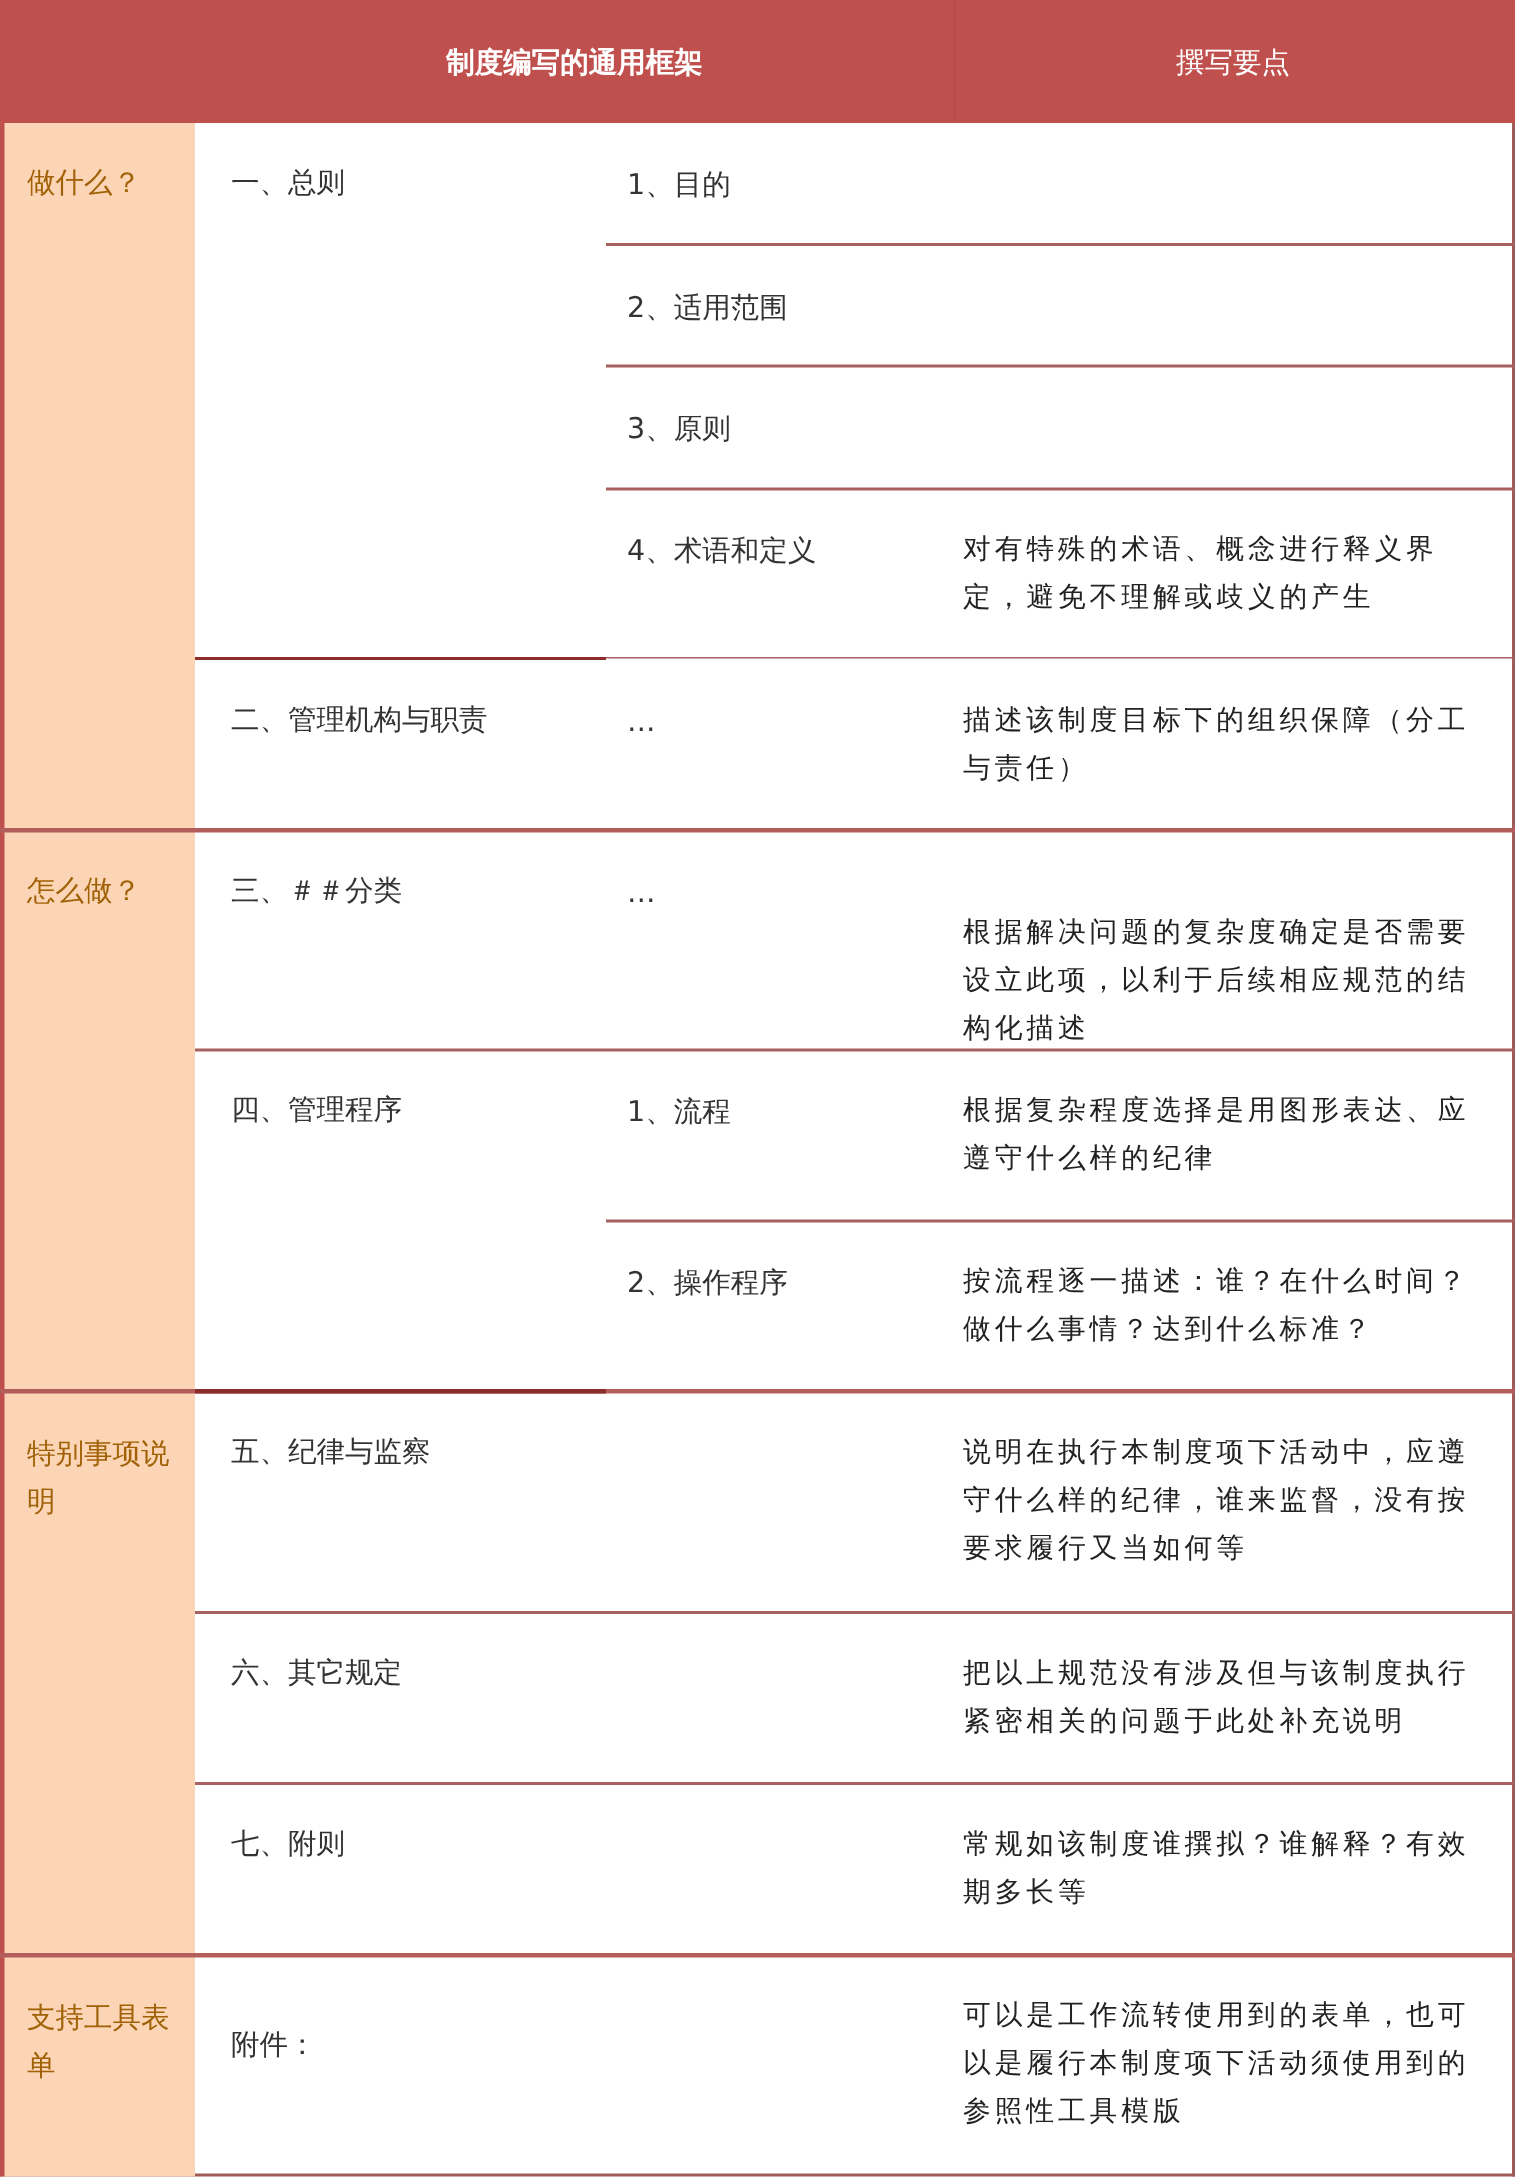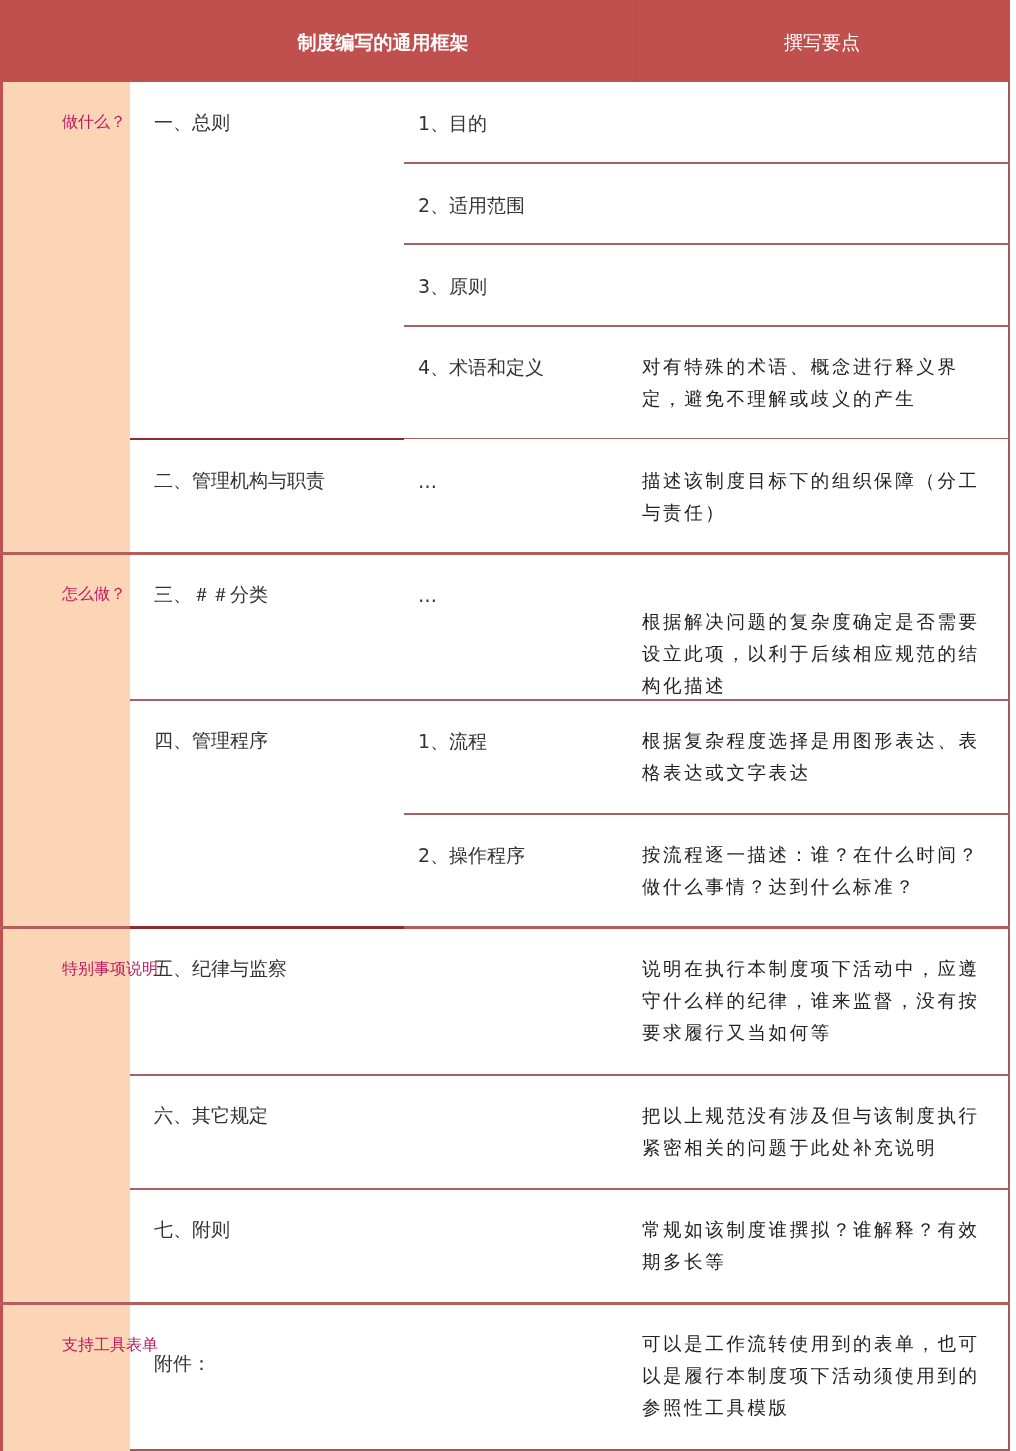--- a/index.html
+++ b/index.html
@@ -6,21 +6,21 @@
   body { width: 1016px; height: 1451px; position: relative; overflow: hidden;
          font-family: "DejaVu Sans", "Liberation Sans", sans-serif; color: #222; }
   .frame { position: absolute; left: 0; top: 0; width: 1008px; height: 1449px;
            border-right: 2px solid #a05a58; border-bottom: 2px solid #a05a58; }
   .header { position: absolute; left: 0; top: 0; width: 1010px; height: 82px; background: #c0504d; }
   .hdr-title { position: absolute; top: 0; height: 58px; line-height: 84px; color: #fff; font-size: 19px; }
   .hdr-title.main { left: 130px; width: 506px; text-align: center; font-weight: bold; }
   .hdr-title.tips { left: 636px; width: 372px; text-align: center; }
   .hdr-sep { position: absolute; left: 636px; top: 0; width: 1px; height: 82px; background: #b84845; }
   .sec { position: absolute; left: 0; width: 130px; background: #fbd5b5; border-left: 3px solid #c0504d; box-sizing: border-box; }
-  .sec-label { position: absolute; left: 15px; top: 26px; width: 100px; font-size: 16px; line-height: 32px; color: #be185d; margin-left: 44px; }
+  .sec-label { position: absolute; left: 15px; top: 26px; width: 100px; font-size: 19px; line-height: 32px; color: #a16207; }
   .line { position: absolute; height: 2px; background: #a86060; }
   .line.dark { background: #8b2d2a; }
   .line.full { background: #b35e5a; height: 3px; }
   .cell { position: absolute; font-size: 19px; color: #333; line-height: 32px; }
   .c2 { left: 154px; width: 250px; font-family: Liberation Serif, serif; }
   .c3 { left: 418px; width: 210px; }
   .c4 { left: 642px; width: 356px; font-family: "DejaVu Serif", "Liberation Serif", serif; font-size: 18.5px; letter-spacing: 2.6px; line-height: 32px; color: #222; }
 </style>
 </head>
 <body>
@@ -73,21 +73,21 @@
   <div class="cell c2" style="top:465px;">二、管理机构与职责</div>
   <div class="cell c3" style="top:465px;">…</div>
   <div class="cell c4" style="top:465px;">描述该制度目标下的组织保障（分工与责任）</div>
 
   <div class="cell c2" style="top:579px;">三、＃＃分类</div>
   <div class="cell c3" style="top:579px;">…</div>
   <div class="cell c4" style="top:606px;">根据解决问题的复杂度确定是否需要设立此项，以利于后续相应规范的结构化描述</div>
 
   <div class="cell c2" style="top:725px;">四、管理程序</div>
   <div class="cell c3" style="top:725px;">1、流程</div>
-  <div class="cell c4" style="top:725px;">根据复杂程度选择是用图形表达、表格表达或文字表达</div>
+  <div class="cell c4" style="top:725px;">根据复杂程度选择是用图形表达、应遵守什么样的纪律</div>
 
   <div class="cell c3" style="top:839px;">2、操作程序</div>
   <div class="cell c4" style="top:839px;">按流程逐一描述：谁？在什么时间？做什么事情？达到什么标准？</div>
 
   <div class="cell c2" style="top:953px;">五、纪律与监察</div>
   <div class="cell c4" style="top:953px;">说明在执行本制度项下活动中，应遵守什么样的纪律，谁来监督，没有按要求履行又当如何等</div>
 
   <div class="cell c2" style="top:1100px;">六、其它规定</div>
   <div class="cell c4" style="top:1100px;">把以上规范没有涉及但与该制度执行紧密相关的问题于此处补充说明</div>
 

